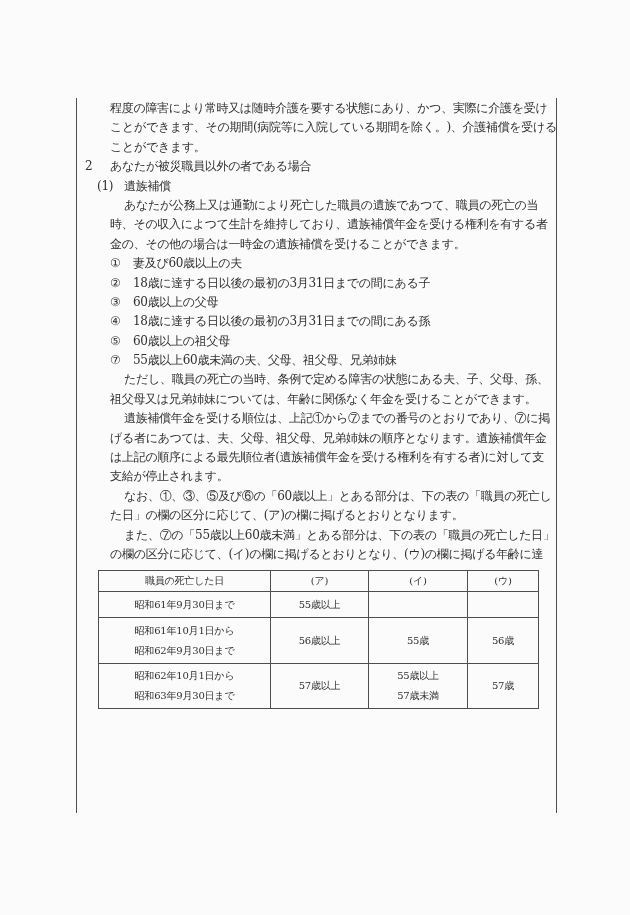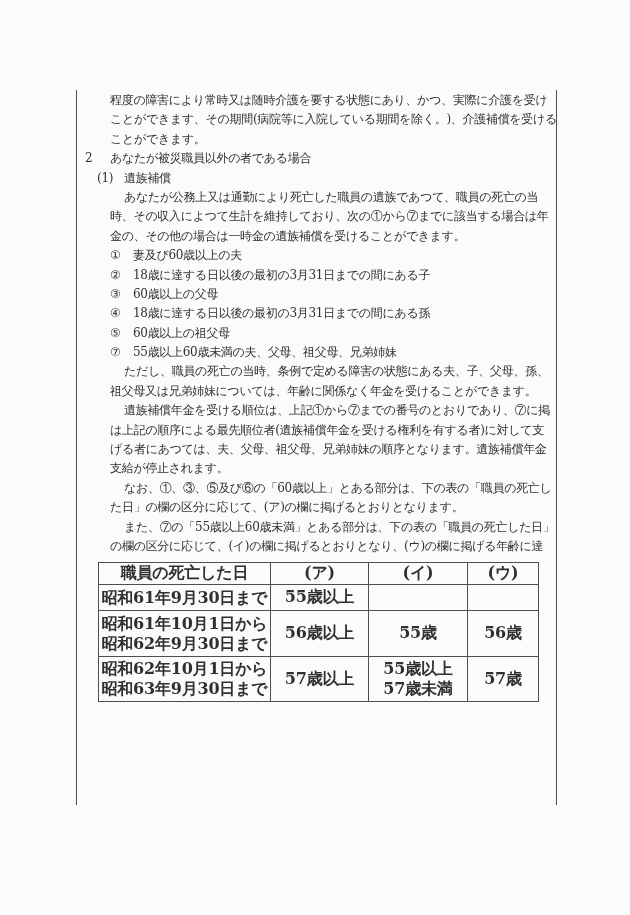--- a/index.html
+++ b/index.html
@@ -4,21 +4,21 @@
 <style>
   html,body { margin:0; padding:0; }
   body {
     width:630px; height:915px;
     background:#fbfbfb;
     font-family:"DejaVu Serif","Liberation Serif",serif;
     color:#303030;
   }
   .page { position:relative; width:630px; height:915px; overflow:hidden; }
   .frame {
-    position:absolute; left:76px; top:90px;
+    position:absolute; left:76px; top:98px;
     width:481px; height:715px;
     border-left:1px solid #4e4e4e;
     border-right:1px solid #4e4e4e;
     box-sizing:border-box;
     padding-top:1px;
   }
   .ln {
     height:19.4px; line-height:19.4px;
     font-size:12px; letter-spacing:-0.3px;
     white-space:nowrap;
@@ -31,21 +31,21 @@
   .num-sec  { display:inline-block; width:25px; }
   .num-sub  { display:inline-block; width:27px; }
   .num-list { display:inline-block; width:23px; }
 
   table.age-table {
     border-collapse:collapse; table-layout:fixed;
     margin:6px 0 0 21px; width:441px;
   }
   table.age-table th, table.age-table td {
     border:1px solid #4e4e4e;
-    font-weight:bold; font-size:16px;
+    font-weight:normal; font-size:10px;
     padding:0; text-align:center; vertical-align:middle;
     letter-spacing:-0.2px;
   }
   col.c1 { width:172px; } col.c2 { width:98px; }
   col.c3 { width:99px; }  col.c4 { width:71px; }
   tr.hrow  { height:21px; }
   tr.r1 { height:26px;padding-left:18px; } tr.r2 { height:46px; }
   tr.r3 { height:45px; } tr.r4 { height:46px; }
   th.h1 { letter-spacing:6.5px; }
   td.datecell { text-align:left; padding-left:7px; }
@@ -59,35 +59,35 @@
   <div class="frame">
 
     <div class="ln p-body">程度の障害により常時又は随時介護を要する状態にあり、かつ、実際に介護を受け</div>
     <div class="ln p-body">ことができます、その期間(病院等に入院している期間を除く。)、介護補償を受ける</div>
     <div class="ln p-body">ことができます。</div>
 
     <div class="ln p-sec"><span class="num-sec">2</span><span>あなたが被災職員以外の者である場合</span></div>
     <div class="ln p-sub"><span class="num-sub">(1)</span><span>遺族補償</span></div>
 
     <div class="ln p-ind">あなたが公務上又は通勤により死亡した職員の遺族であつて、職員の死亡の当</div>
-    <div class="ln p-body">時、その収入によつて生計を維持しており、次の①から⑦までに該当する場合は年</div>
+    <div class="ln p-body">時、その収入によつて生計を維持しており、遺族補償年金を受ける権利を有する者</div>
     <div class="ln p-body">金の、その他の場合は一時金の遺族補償を受けることができます。</div>
 
     <div class="ln p-list"><span class="num-list">①</span><span>妻及び60歳以上の夫</span></div>
     <div class="ln p-list"><span class="num-list">②</span><span>18歳に達する日以後の最初の3月31日までの間にある子</span></div>
     <div class="ln p-list"><span class="num-list">③</span><span>60歳以上の父母</span></div>
     <div class="ln p-list"><span class="num-list">④</span><span>18歳に達する日以後の最初の3月31日までの間にある孫</span></div>
     <div class="ln p-list"><span class="num-list">⑤</span><span>60歳以上の祖父母</span></div>
     <div class="ln p-list"><span class="num-list">⑦</span><span>55歳以上60歳未満の夫、父母、祖父母、兄弟姉妹</span></div>
 
     <div class="ln p-ind">ただし、職員の死亡の当時、条例で定める障害の状態にある夫、子、父母、孫、</div>
     <div class="ln p-body">祖父母又は兄弟姉妹については、年齢に関係なく年金を受けることができます。</div>
     <div class="ln p-ind">遺族補償年金を受ける順位は、上記①から⑦までの番号のとおりであり、⑦に掲</div>
+    <div class="ln p-body">げる者にあつては、夫、父母、祖父母、兄弟姉妹の順序となります。遺族補償年金</div>
     <div class="ln p-body">は上記の順序による最先順位者(遺族補償年金を受ける権利を有する者)に対して支</div>
-    <div class="ln p-body">げる者にあつては、夫、父母、祖父母、兄弟姉妹の順序となります。遺族補償年金</div>
     <div class="ln p-body">支給が停止されます。</div>
     <div class="ln p-ind">なお、①、③、⑤及び⑥の「60歳以上」とある部分は、下の表の「職員の死亡し</div>
     <div class="ln p-body">た日」の欄の区分に応じて、(ア)の欄に掲げるとおりとなります。</div>
     <div class="ln p-ind">また、⑦の「55歳以上60歳未満」とある部分は、下の表の「職員の死亡した日」</div>
     <div class="ln p-body">の欄の区分に応じて、(イ)の欄に掲げるとおりとなり、(ウ)の欄に掲げる年齢に達</div>
 
     <table class="age-table">
       <colgroup>
           <col class="c1">
           <col class="c2">

